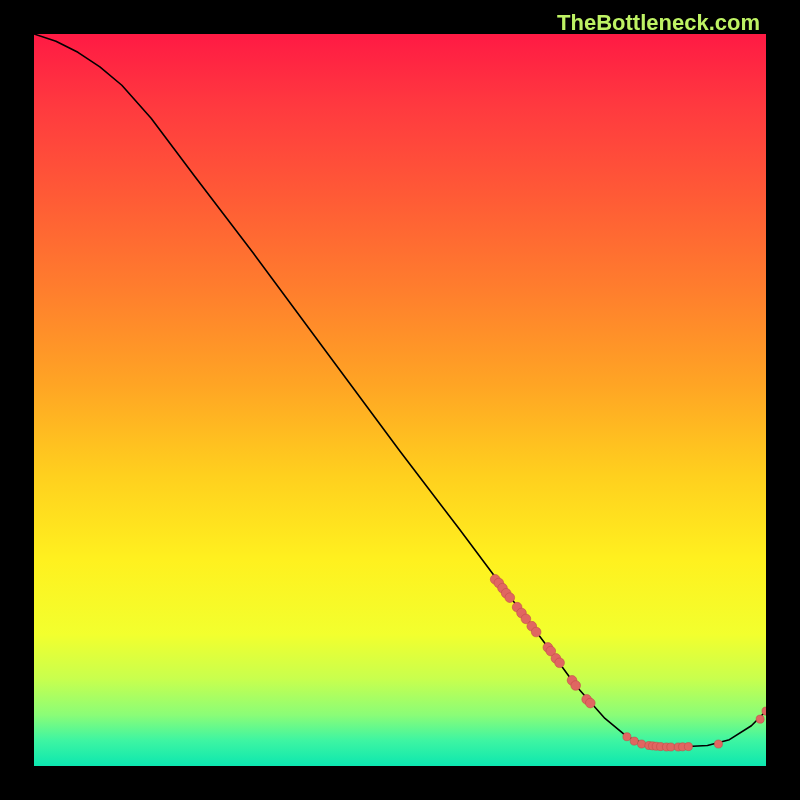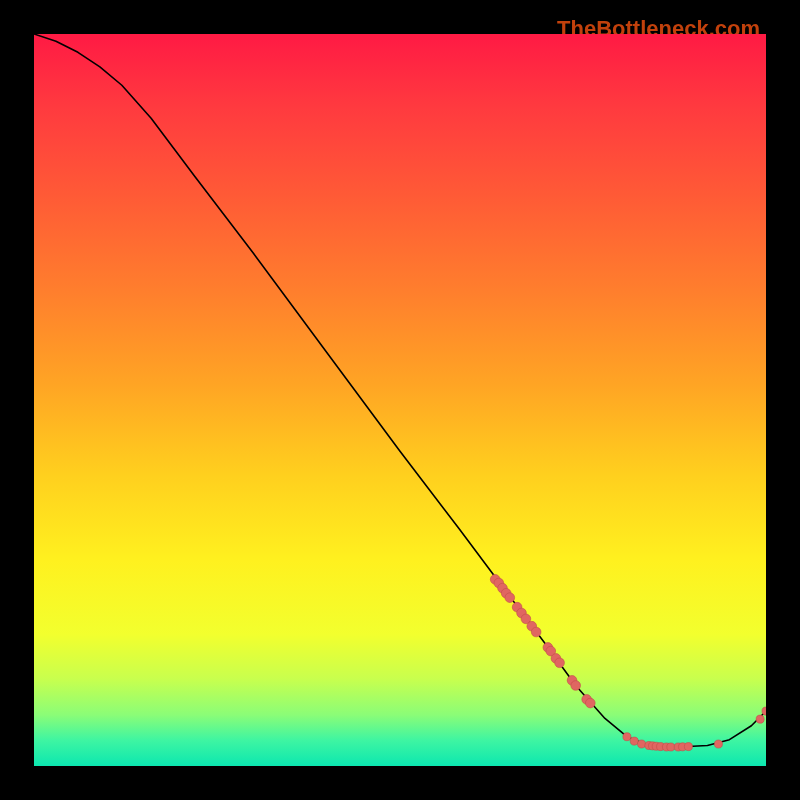--- a/index.html
+++ b/index.html
@@ -21,25 +21,25 @@
   .plot-wrap {
     position: absolute;
     left: 34px;
     top: 34px;
     width: 732px;
     height: 732px;
   }
   .watermark {
     position: absolute;
     right: 40px;
-    top: 16px;
+    top: 10px;
     font-family: Arial, Helvetica, sans-serif;
     font-size: 22px;
     font-weight: 600;
-    color: #c2410c;
+    color: #bef264;
     -webkit-user-select: none;
     user-select: none;
   }
   svg { display: block; }
 </style>
 </head>
 <body>
 <div class="frame">
 
   <div class="watermark">TheBottleneck.com</div>

